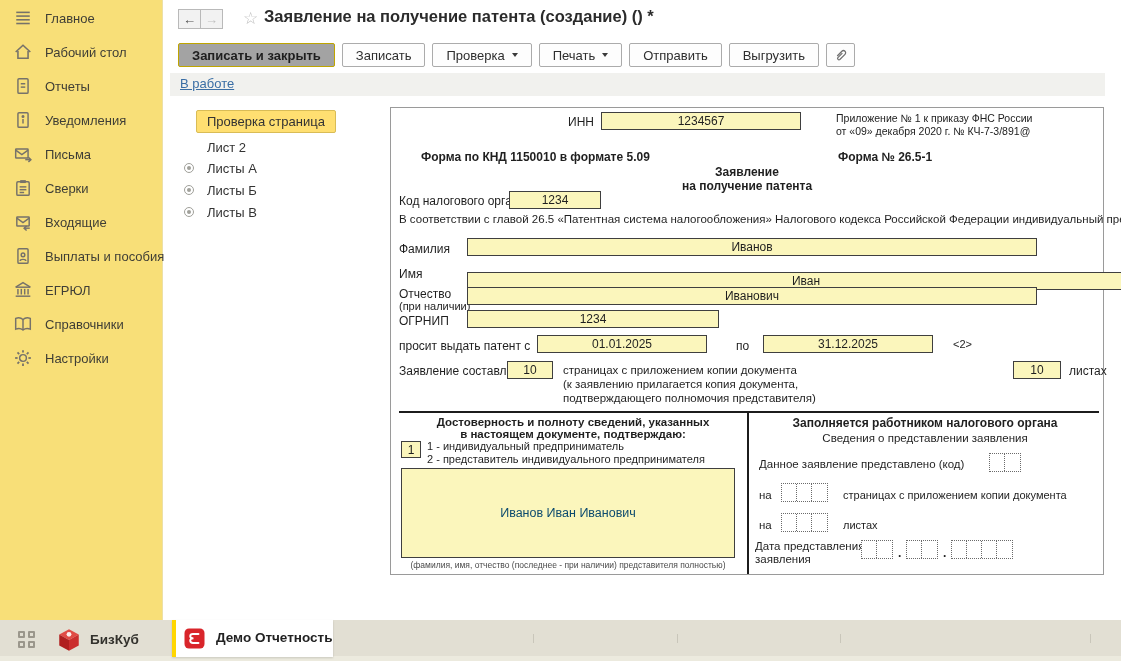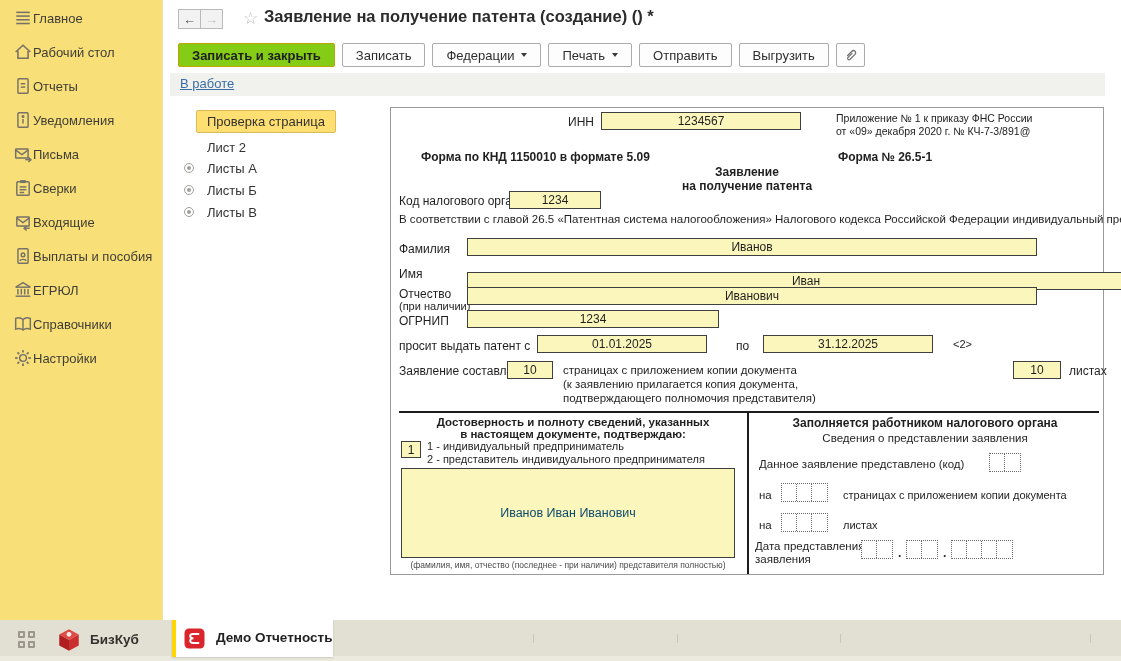--- a/index.html
+++ b/index.html
@@ -2,34 +2,34 @@
 <html><head>
 <meta charset="utf-8">
 <style>
   * { margin:0; padding:0; box-sizing:border-box; }
   html,body { width:1121px; height:661px; }
   body { font-family:"Liberation Sans", sans-serif; background:#fff; overflow:hidden; }
   .app { position:relative; width:1121px; height:661px; background:#fff; }
 
   
   .sidebar { position:absolute; left:0; top:0; width:163px; height:620px; background:#f8df78; border-right:1px solid #ece0a6; }
-  .side-item { position:absolute; left:14px; height:24px; display:flex; align-items:center; gap:1px; cursor:pointer; width:145px; }
+  .side-item { position:absolute; left:14px; height:24px; display:flex; align-items:center; gap:13px; cursor:pointer; width:145px; }
   .side-item .lbl { font-size:13px; color:#3f3e36; white-space:nowrap; }
   .side-item svg { flex:0 0 18px; }
 
   
   .navbtn { position:absolute; top:9px; width:23px; height:20px; background:#f2f2f2; border:1px solid #b9b9b9; font-size:13px; line-height:17px; text-align:center; color:#4c4c4c; cursor:pointer; }
   .navbtn.fwd { color:#c0c0c0; }
   .star { position:absolute; left:243px; top:8px; font-size:17px; color:#c0c0c0; cursor:pointer; }
   .title { position:absolute; left:264px; top:7px; font-size:16.5px; color:#2b2b2b; white-space:nowrap; }
 
   
   .toolbar { position:absolute; left:178px; top:43px; display:flex; gap:7px; align-items:center; }
   .btn { height:24px; padding:0 13px; background:#fdfdfd; border:1px solid #ababab; border-radius:2px; font-size:13px; color:#2e2e2e; font-family:"Liberation Sans",sans-serif; cursor:pointer; display:flex; align-items:center; white-space:nowrap; }
-  .btn.primary { background:#84cc16; border-color:#bfa500; font-weight:bold; color:#1e1e1e; }
+  .btn.primary { background:#a3a3a3; border-color:#bfa500; font-weight:bold; color:#1e1e1e; }
   .caret { display:inline-block; margin-left:7px; width:0; height:0; border-left:3.5px solid transparent; border-right:3.5px solid transparent; border-top:4px solid #3a3a3a; }
   .btn.iconbtn { width:29px; padding:0; justify-content:center; }
 
   
   .statusbar { position:absolute; left:170px; top:73px; width:935px; height:23px; background:#f1f1ee; }
   .statusbar a { position:absolute; left:10px; top:3px; font-size:13px; color:#3a6ea5; text-decoration:underline; cursor:pointer; }
 
   
   .tab { position:absolute; font-size:13px; color:#333; cursor:pointer; white-space:nowrap; }
   .tab.active { background:#ffdf71; border:1px solid #d9bc56; border-radius:2px; padding:3px 10px; }
@@ -203,21 +203,21 @@
 
   <button class="navbtn" style="left:178px">←</button>
   <button class="navbtn fwd" style="left:200px">→</button>
   <span class="star">☆</span>
   <h1 class="title">Заявление на получение патента (создание) () *</h1>
 
   <div class="toolbar">
     <button class="btn primary">Записать и закрыть</button>
     <button class="btn">Записать</button>
     <button class="btn">
-        <span>Федерации</span>
+        <span>Проверка</span>
         <span class="caret"></span>
       </button>
     <button class="btn">
         <span>Печать</span>
         <span class="caret"></span>
       </button>
     <button class="btn">Отправить</button>
     <button class="btn">Выгрузить</button>
     <button class="btn iconbtn">
       <svg width="15" height="15" viewBox="0 0 16 16">

